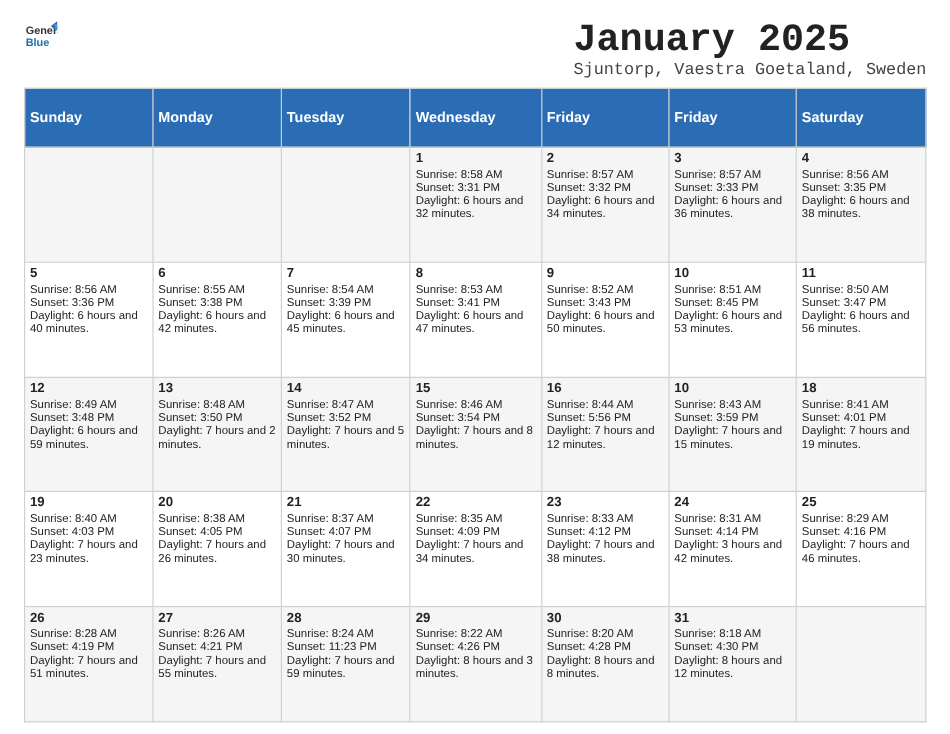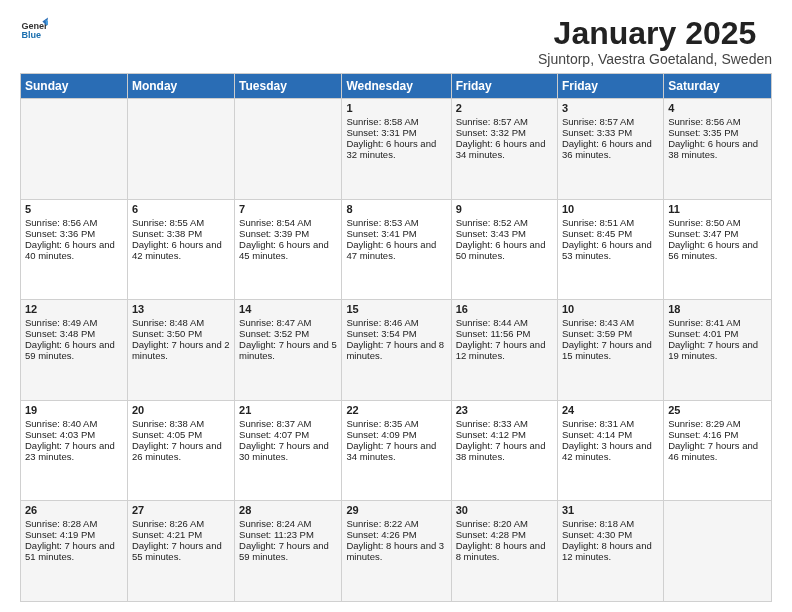--- a/index.html
+++ b/index.html
@@ -26,21 +26,22 @@
     .logo {
       display: flex;
       align-items: center;
       gap: 4px;
     }
     .logo-icon {
       width: 28px;
       height: 28px;
     }
     .title-block {
-      text-align: center;
+      text-align: left;
+      font-family: Liberation Mono, monospace;
     }
     .month-title {
       font-size: 32px;
       font-weight: bold;
       color: #222;
       line-height: 1.1;
     }
     .subtitle {
       font-size: 14px;
       color: #444;
@@ -48,21 +49,21 @@
     table {
       width: 100%;
       border-collapse: collapse;
       flex: 1;
     }
     thead tr th {
       background-color: #2a6db5;
       color: #fff;
       font-size: 12px;
       font-weight: bold;
-      padding: 5px 4px;
+      padding: 17px 4px;
       text-align: left;
       border: 1px solid #ccc;
     }
     tbody tr td {
       vertical-align: top;
       border: 1px solid #d0d0d0;
       padding: 3px 4px;
       font-size: 9.5px;
       color: #222;
       width: 113px;
@@ -209,21 +210,21 @@
           </td>
           <td>
             <div class="day-num">15</div>
             <div>Sunrise: 8:46 AM</div>
             <div>Sunset: 3:54 PM</div>
             <div>Daylight: 7 hours and 8 minutes.</div>
           </td>
           <td>
             <div class="day-num">16</div>
             <div>Sunrise: 8:44 AM</div>
-            <div>Sunset: 11:56 PM</div>
+            <div>Sunset: 5:56 PM</div>
             <div>Daylight: 7 hours and 12 minutes.</div>
           </td>
           <td>
             <div class="day-num">10</div>
             <div>Sunrise: 8:43 AM</div>
             <div>Sunset: 3:59 PM</div>
             <div>Daylight: 7 hours and 15 minutes.</div>
           </td>
           <td>
             <div class="day-num">18</div>

